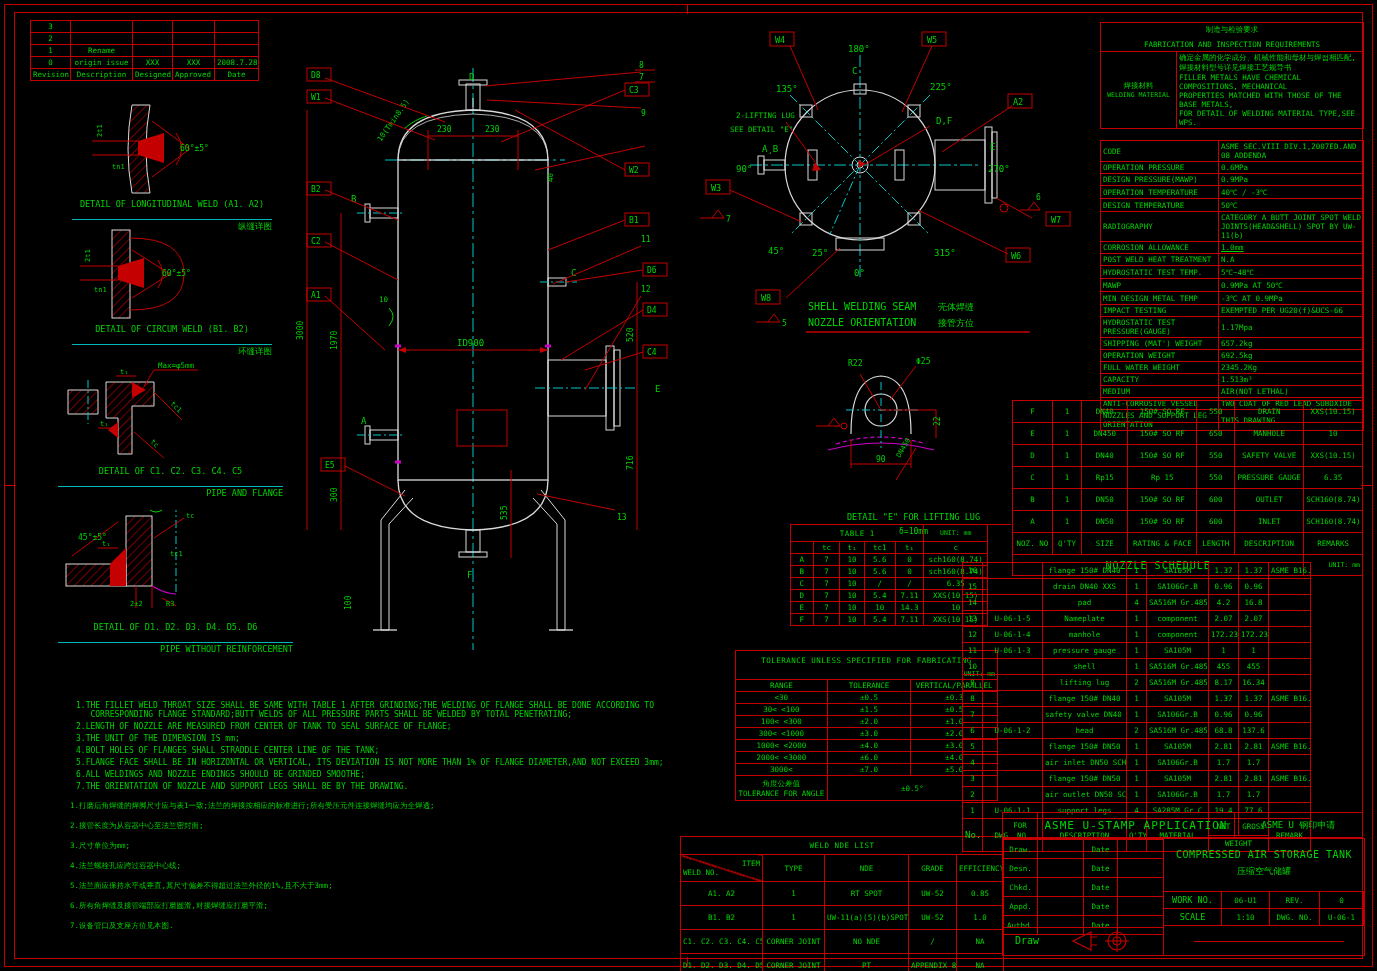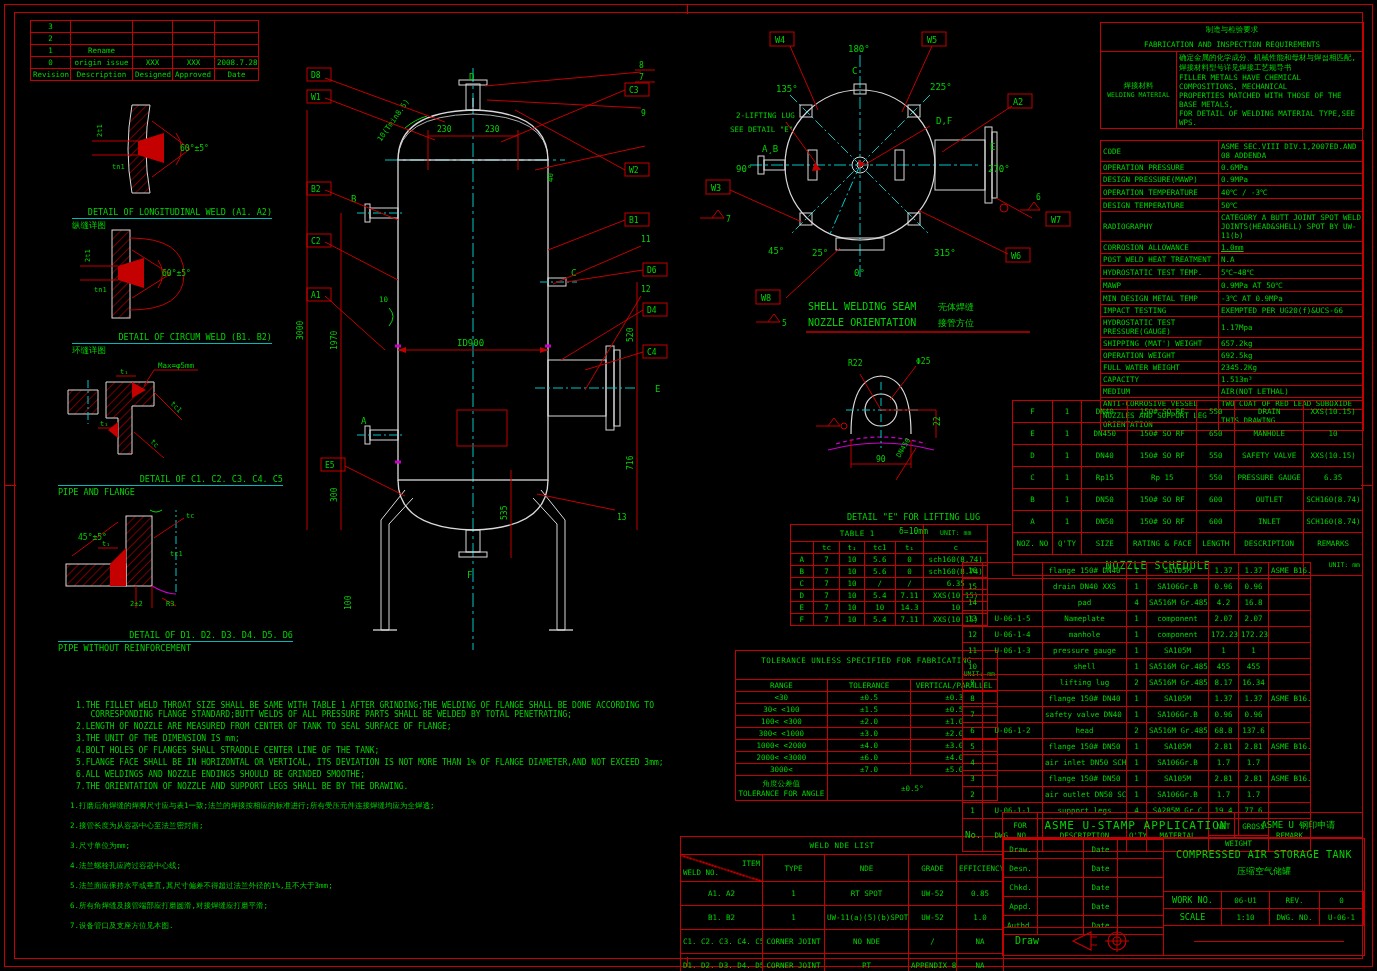--- a/index.html
+++ b/index.html
@@ -10,22 +10,22 @@
   .tick{position:absolute;background:#c40000;}
   .abs{position:absolute;}
   .g{color:#00d400;}
   table.tbl{border-collapse:collapse;table-layout:fixed;width:100%;}
   table.tbl td,table.tbl th{border:1px solid #c40000;color:#00d400;font:7.5px "DejaVu Sans Mono",monospace;
       text-align:center;vertical-align:middle;padding:1px 2px;overflow:hidden;white-space:nowrap;font-weight:normal;}
   table.tbl td.l{text-align:left;}
   .title-row{font-size:9px;letter-spacing:.5px;}
   .note-line{color:#00d400;font:8px "DejaVu Sans Mono",monospace;margin:3px 0;white-space:pre-wrap;}
   .note-line-cn{color:#00d400;font:7.5px "DejaVu Sans Mono",monospace;margin:10px 0;}
-  .fig-title{color:#00d400;font:8.5px "DejaVu Sans Mono",monospace;text-align:right;border-bottom:1px solid #00b8b8;padding-bottom:1px;margin-top:8px;}
-  .fig-title2{color:#00d400;font:8.5px "DejaVu Sans Mono",monospace;text-align:left;padding-top:1px;}
+  .fig-title{color:#00d400;font:8.5px "DejaVu Sans Mono",monospace;text-align:center;border-bottom:1px solid #00b8b8;padding-bottom:10px;}
+  .fig-title2{color:#00d400;font:8.5px "DejaVu Sans Mono",monospace;text-align:right;padding-top:1px;}
   svg text{font-family:"DejaVu Sans Mono",monospace;fill:#00d400;}
   .diag{background:linear-gradient(to top right,transparent 48.5%,#c40000 48.5%,#c40000 51.5%,transparent 51.5%);}
 </style>
 </head>
 <body>
 
 <div id="canvas">
   <div class="frame-outer"></div>
   <div class="frame-inner"></div>
   <div class="tick" style="left:687px;top:4px;width:1px;height:10px;"></div>

